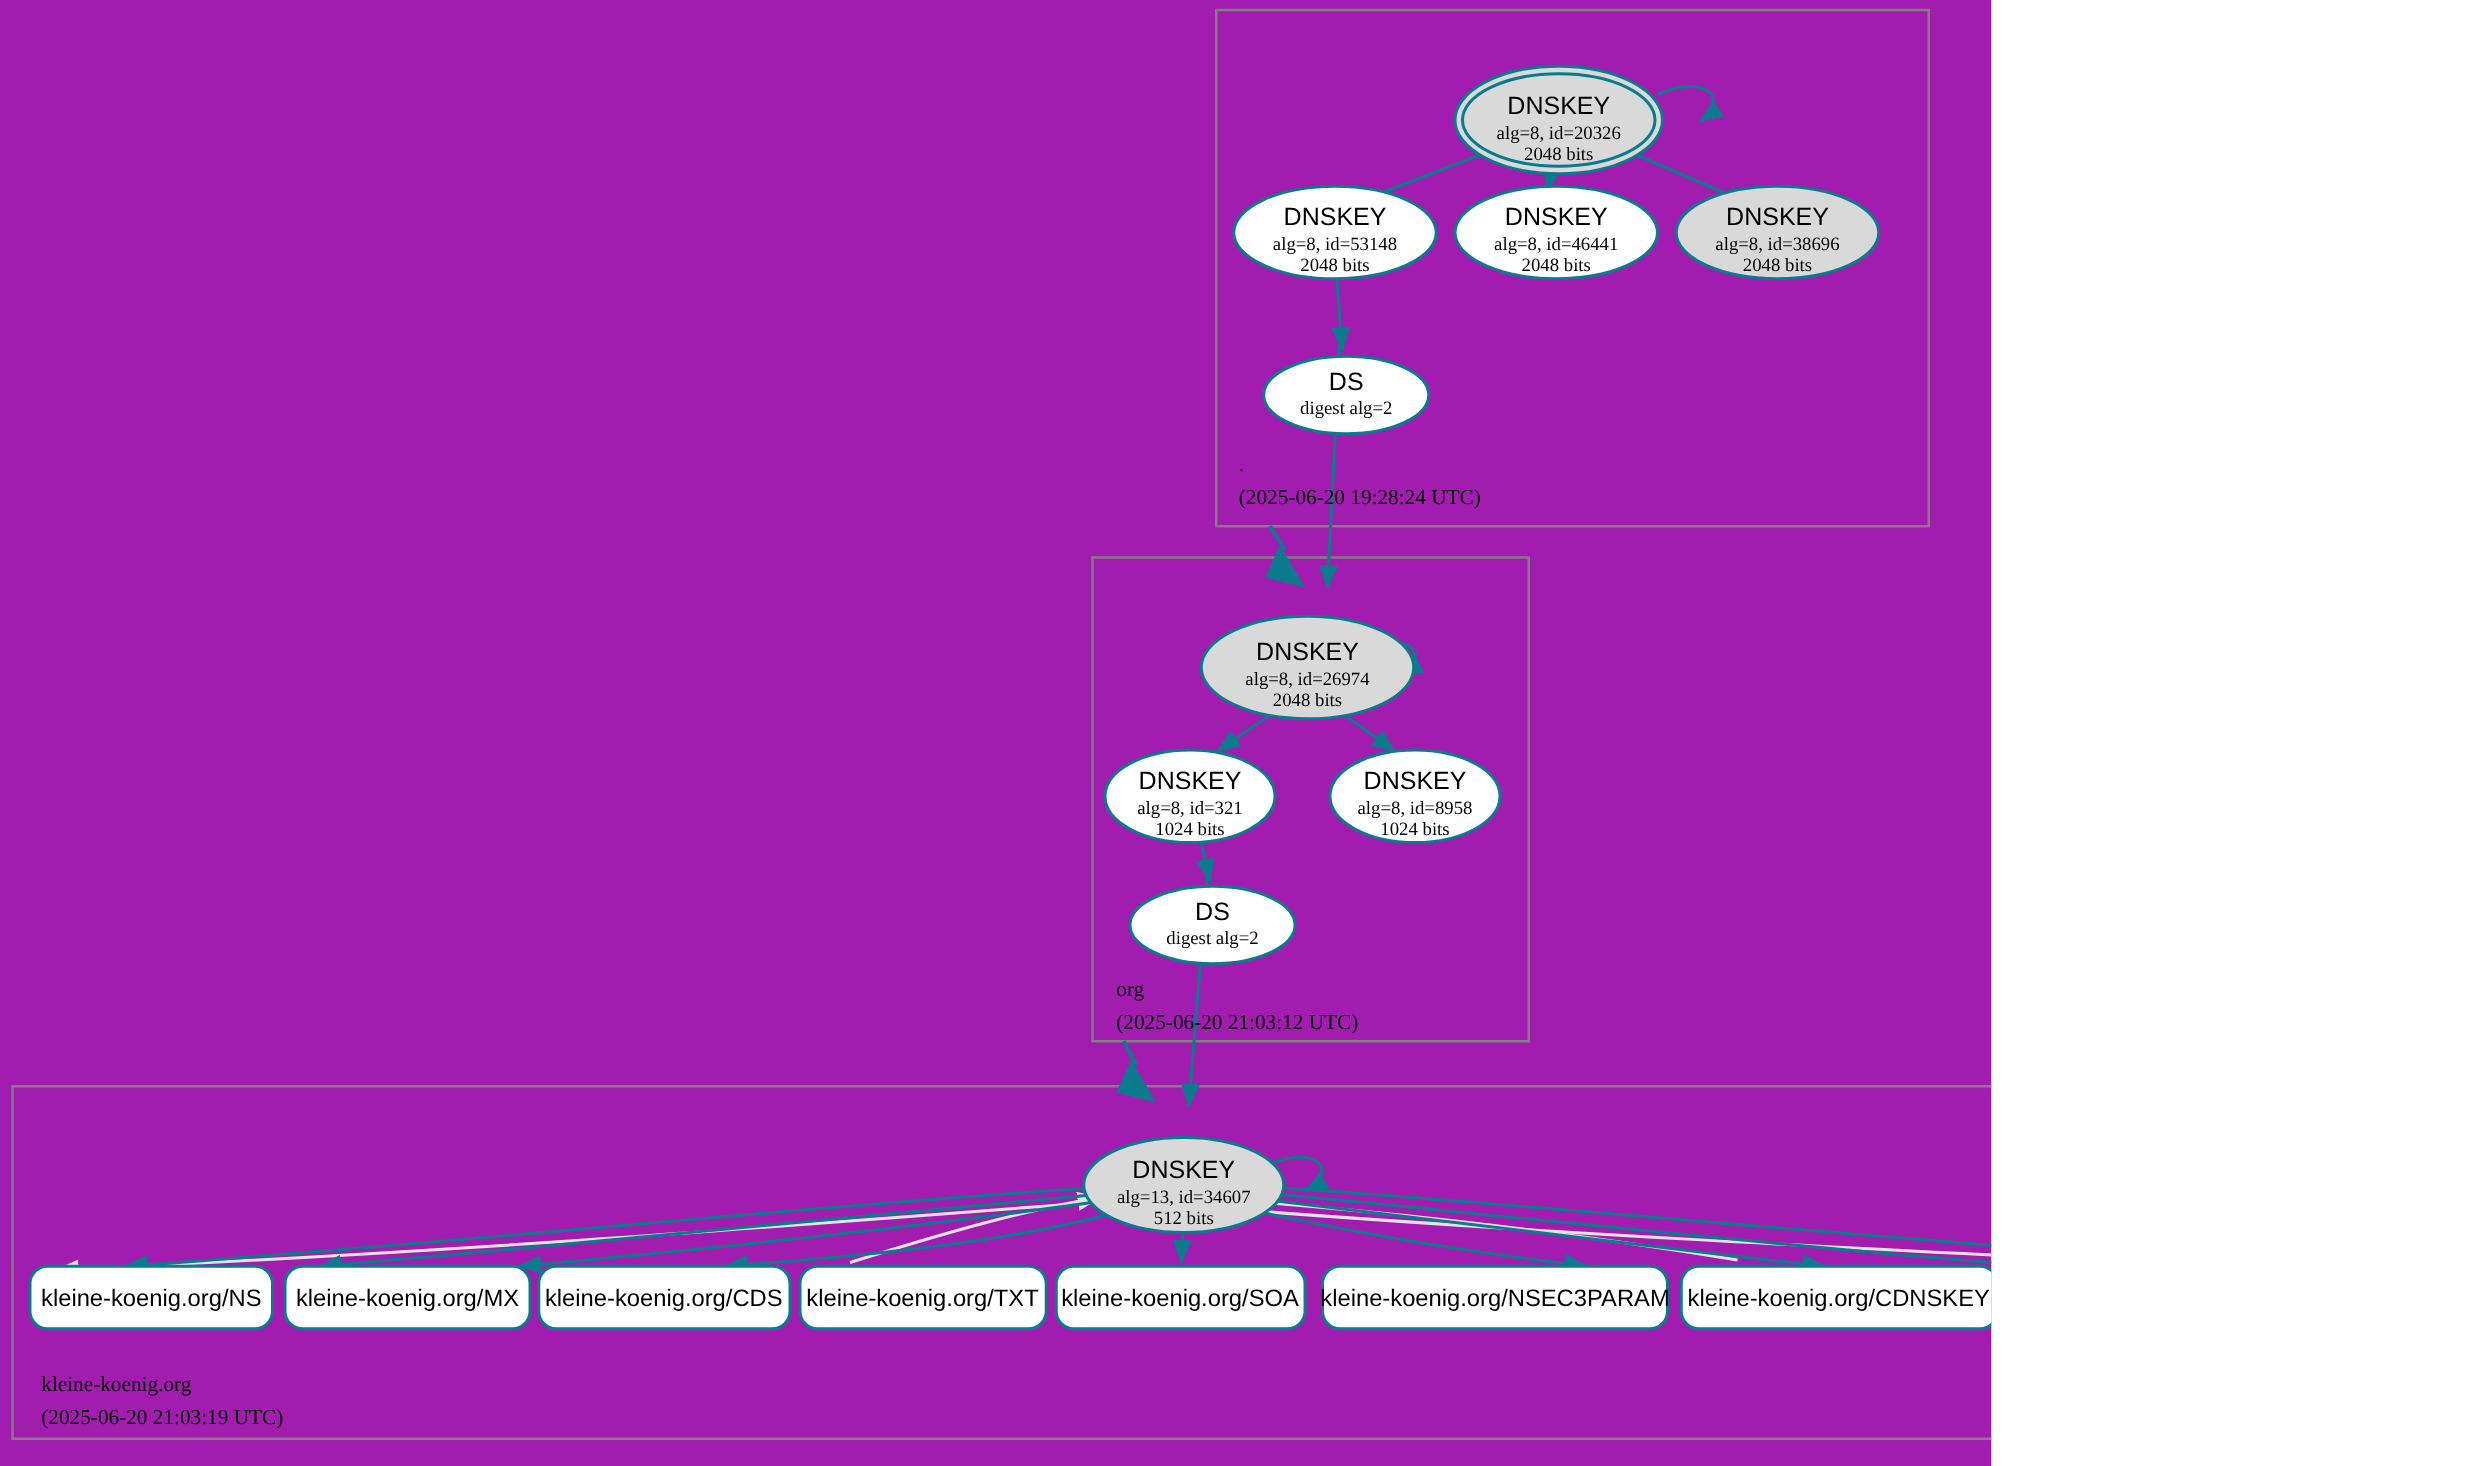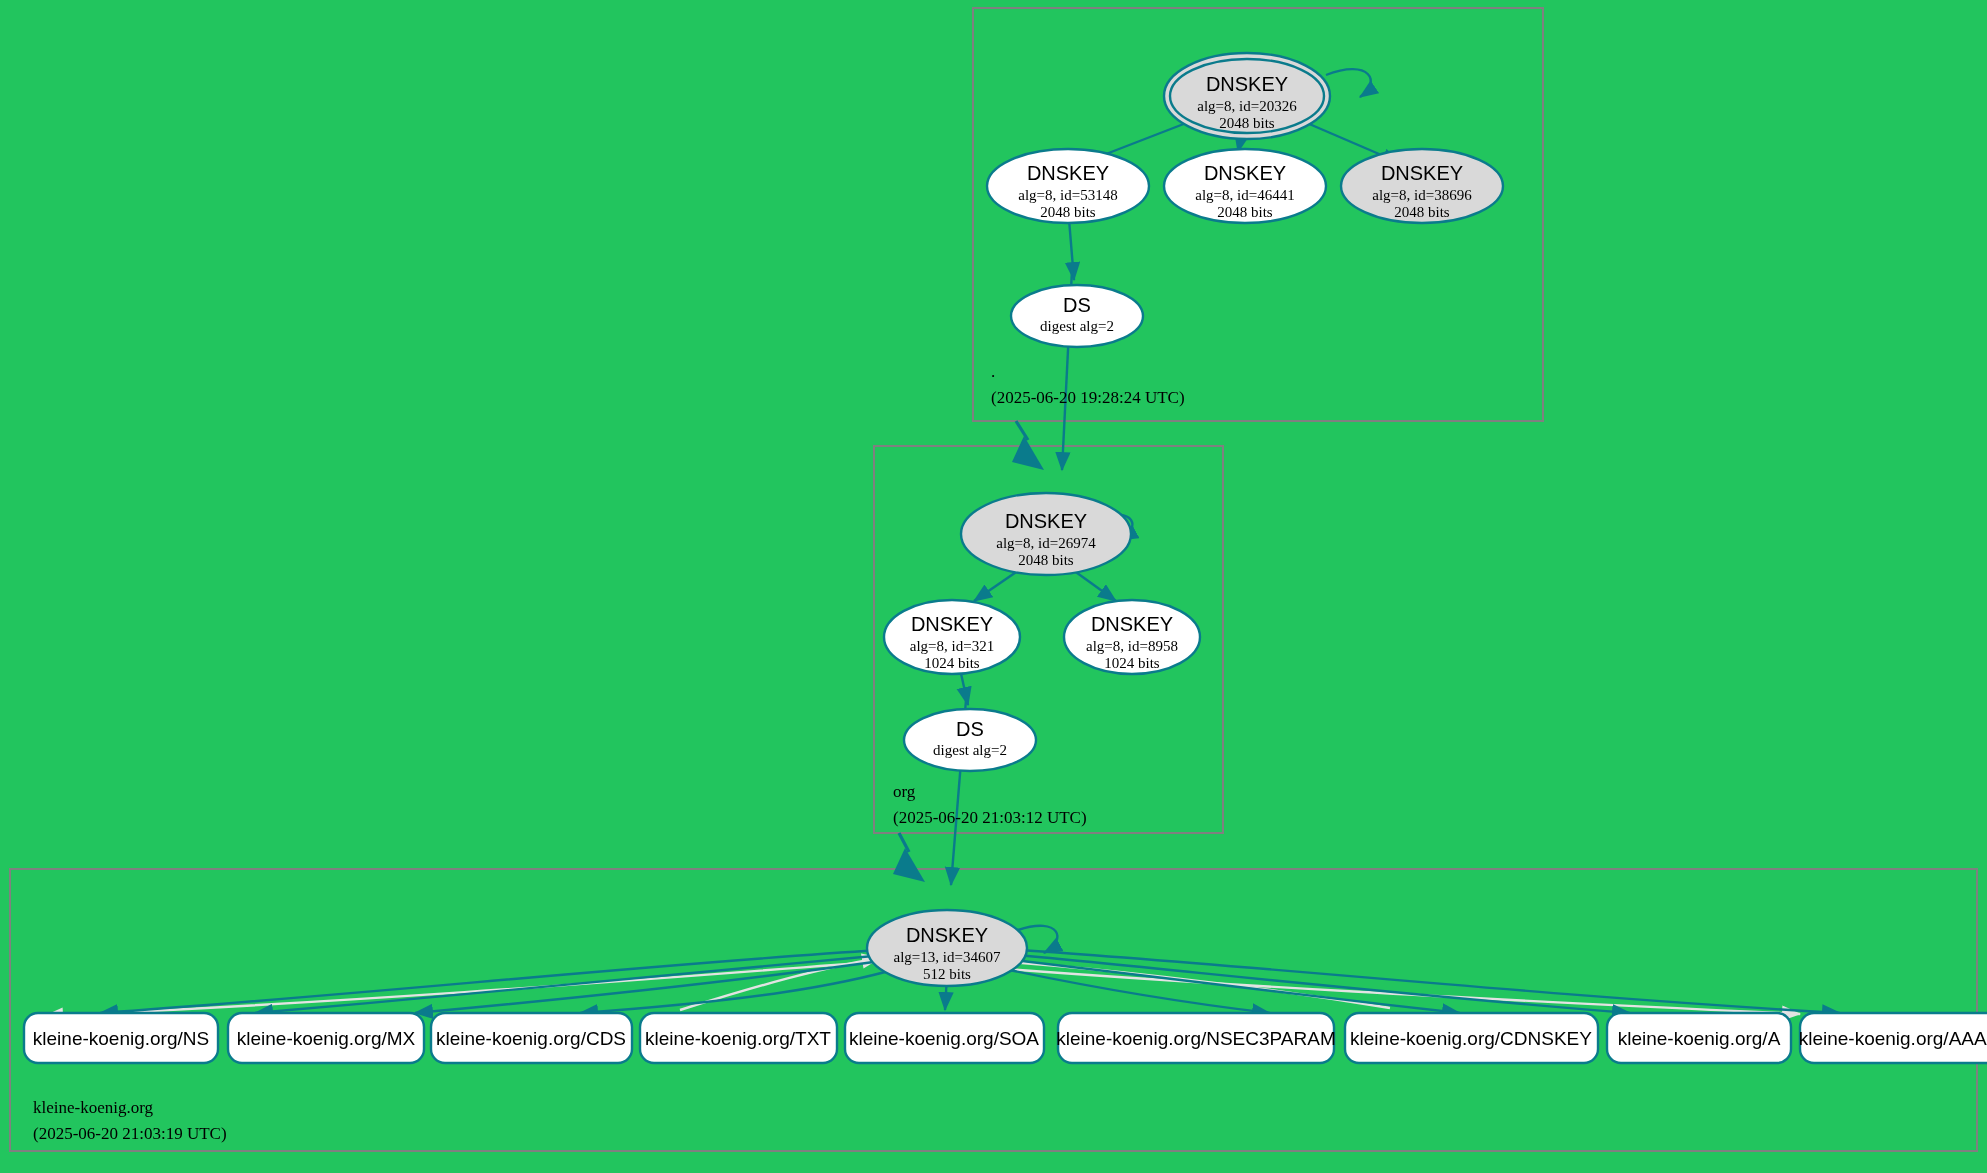--- a/index.html
+++ b/index.html
@@ -2,23 +2,23 @@
 <html><head>
 <meta charset="utf-8">
 <style>
   html, body {
     margin: 0;
     padding: 0;
     background: #ffffff;
   }
   #canvas {
     position: relative;
-    width: 1987px;
+    width: 1593px;
     height: 1173px;
-    background: #22c55e;
+    background: #a21caf;
     font-family: "Liberation Sans", sans-serif;
     overflow: hidden;
   }
   svg#graph {
     position: absolute;
     left: 0;
     top: 0;
     width: 1987px;
     height: 1173px;
   }

